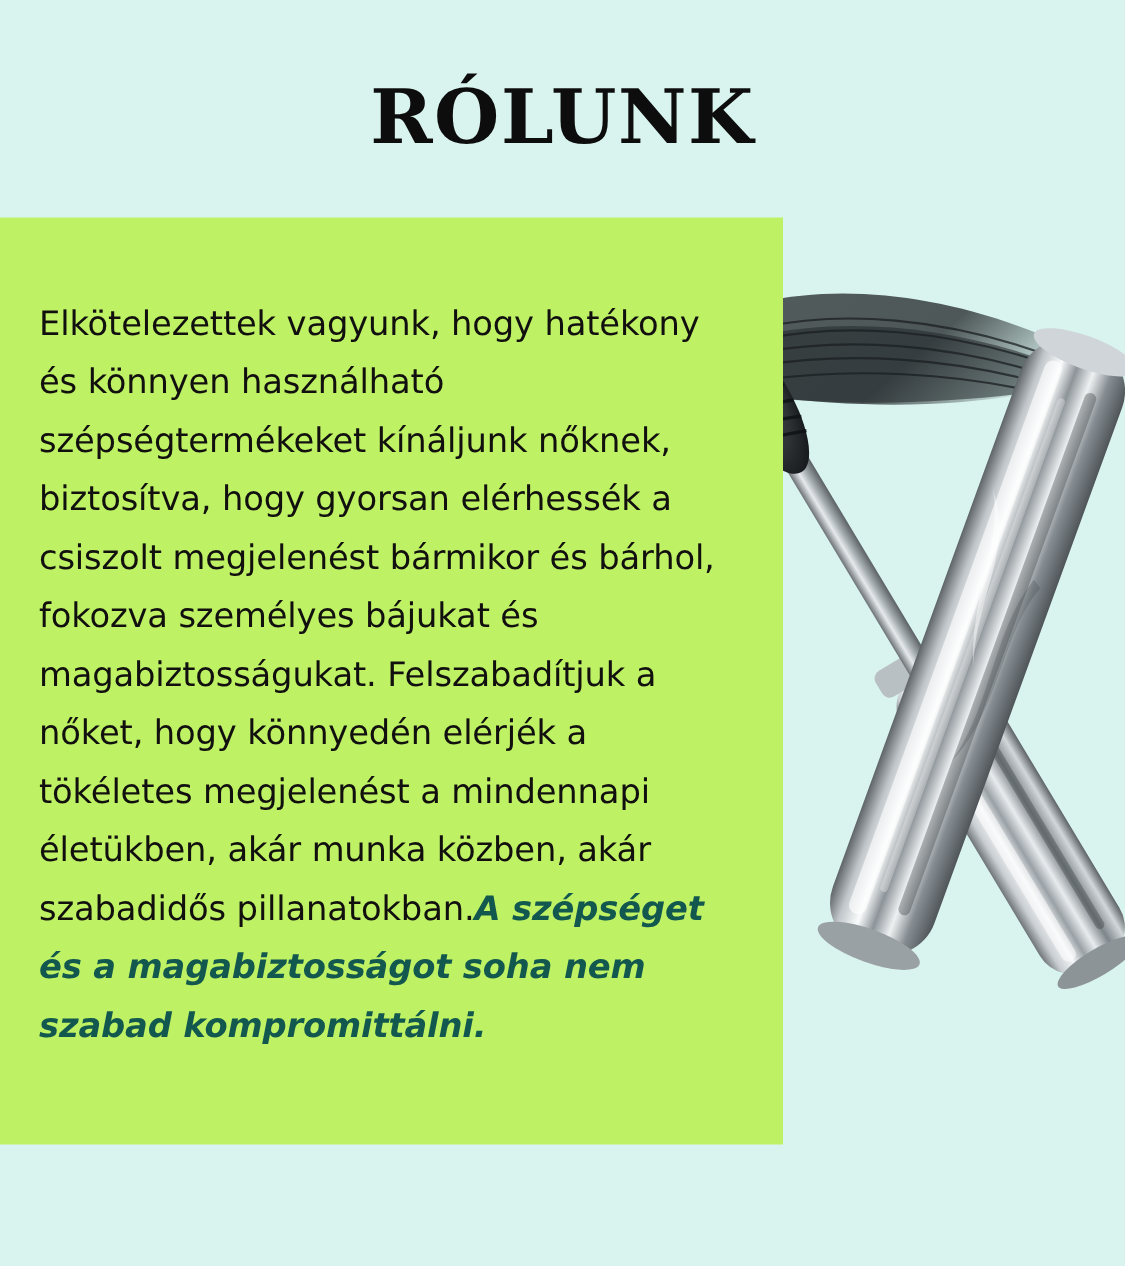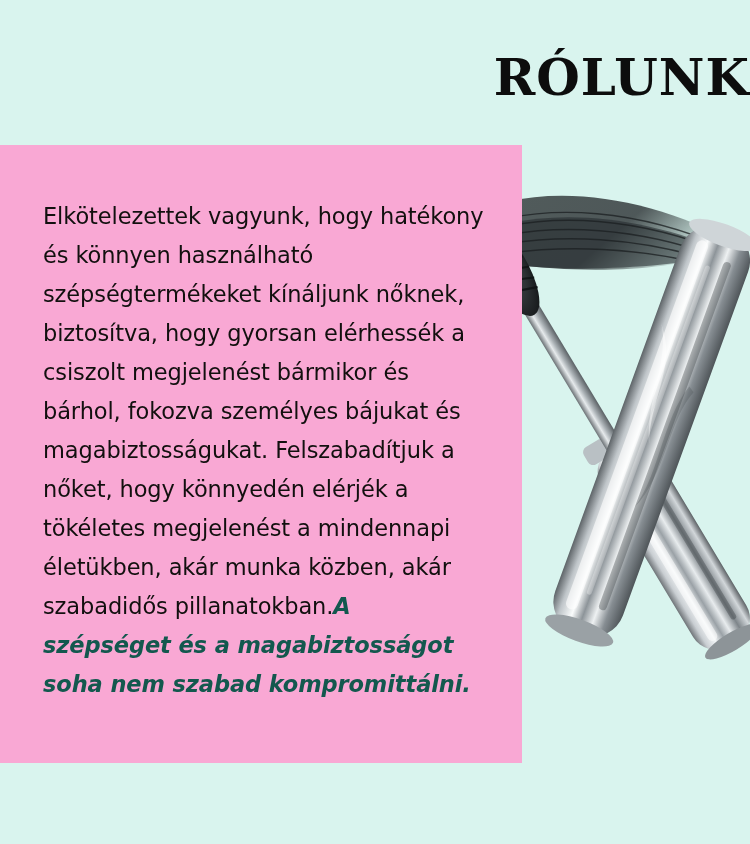--- a/index.html
+++ b/index.html
@@ -21,21 +21,21 @@
     background: #d9f4ee;
     overflow: hidden;
   }
 
   
   .title {
     position: absolute;
     top: 50px;
     left: 0;
     width: 750px;
-    text-align: right;
+    text-align: center;
     font-family: "DejaVu Serif", serif;
     font-weight: bold;
     font-size: 50px;
     letter-spacing: 1px;
     color: #0d0d0d;
     line-height: 1.1;
   }
 
   
   .product-art {
@@ -47,22 +47,22 @@
     pointer-events: none;
   }
 
   
   .text-card {
     position: absolute;
     left: 0;
     top: 145px;
     width: 522px;
     height: 618px;
-    background: #f9a8d4;
-    padding: 52px 38px 30px 43px;
+    background: #bef264;
+    padding: 52px 38px 30px 26px;
   }
 
   .body-text {
     font-family: "DejaVu Sans", sans-serif;
     font-size: 22.5px;
     line-height: 39px;
     color: #12100f;
     letter-spacing: -0.1px;
   }
 

